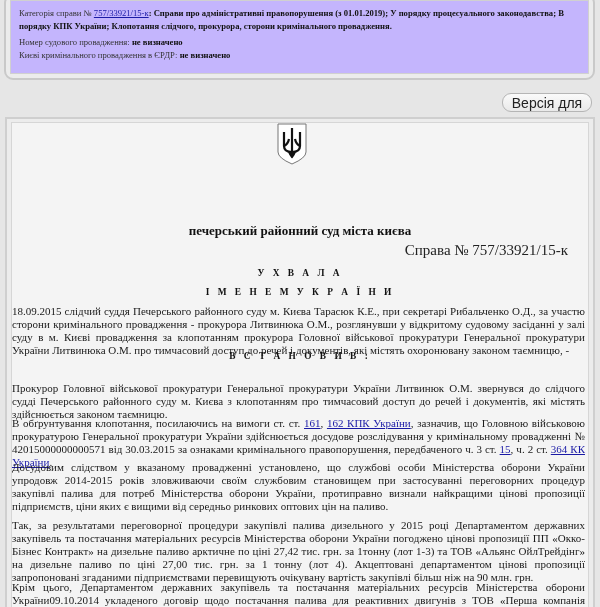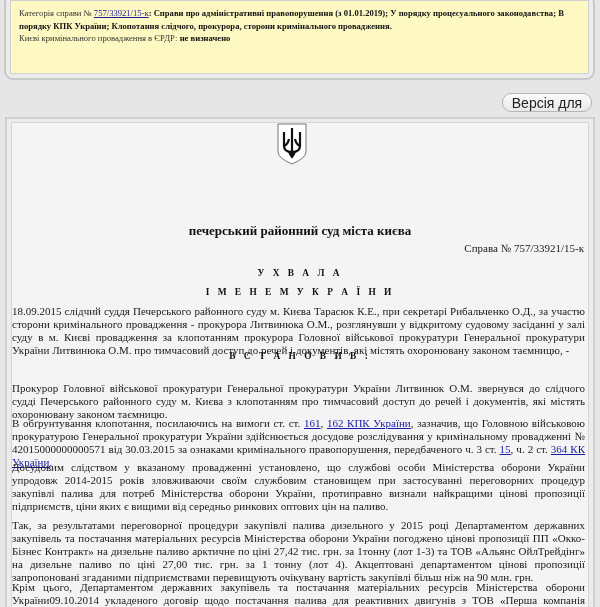--- a/index.html
+++ b/index.html
@@ -11,21 +11,21 @@
       position: relative;
     }
     a { color: #1a1aa6; text-decoration: underline; }
     .info-box {
       position: absolute; left: 4px; top: -6px; width: 591px; height: 86px;
       background: #ececec; border: 2px solid #c9c9c9; border-radius: 9px;
       box-sizing: border-box;
     }
     .info-inner {
       position: absolute; left: 4px; top: 4px; right: 4px; bottom: 4px;
-      background: #fef9c3; border: 1px solid #d0d0d0;
+      background: #c4b5fd; border: 1px solid #d0d0d0;
       padding: 6px 8px 0 8px; box-sizing: border-box;
       font-size: 8.6px; line-height: 12.5px;
     }
     .info-inner .row { margin: 0; }
     .info-inner .gap { margin-top: 4px; }
     .lbl { color: #333; }
     b { font-weight: bold; color: #111; }
     .print-btn {
       position: absolute; left: 502px; top: 93px; width: 90px; height: 19px;
       border: 1px solid #b5b5b5; border-radius: 9px;
@@ -44,39 +44,43 @@
       box-sizing: border-box;
     }
     .coat {
       position: absolute; left: 276px; top: 122px; width: 32px; height: 44px;
     }
     .court {
       position: absolute; left: 0; width: 600px; top: 223px; text-align: center;
       font-weight: bold; font-size: 13px;
     }
     .case-no {
-      position: absolute; right: 16px; top: 242px; font-size: 11px; color: #222;
+      position: absolute; right: 32px; top: 242px; font-size: 15px; color: #222;
     }
     .heading {
       position: absolute; left: 0; width: 600px; text-align: center;
       font-weight: bold; font-size: 9.4px; letter-spacing: 3px;
     }
     .para {
       position: absolute; left: 12px; width: 573px;
       font-size: 11px; line-height: 13px; text-align: justify; color: #1a1a1a;
     }
   </style>
 </head>
 <body>
 
 <div class="info-box">
   <div class="info-inner">
     <div class="row">
       <span class="lbl">Категорія справи №</span>
       <a href="#">757/33921/15-к</a><b>: Справи про адміністративні правопорушення (з 01.01.2019); У порядку процесуального законодавства; В порядку КПК України; Клопотання слідчого, прокурора, сторони кримінального провадження.</b>
+    </div>
+    <div class="row gap">
+      <span class="lbl">Номер судового провадження:</span>
+      <b>не визначено</b>
     </div>
     <div class="row">
       <span class="lbl">Києві кримінального провадження в ЄРДР:</span>
       <b>не визначено</b>
     </div>
   </div>
 </div>
 
 <div class="print-btn">Версія для друку</div>
 
@@ -99,21 +103,21 @@
 <div class="court">печерський районний суд міста києва</div>
 <div class="case-no">Справа № 757/33921/15-к</div>
 
 <div class="heading" style="top:268px;">У Х В А Л А</div>
 <div class="heading" style="top:287px;">І М Е Н Е М  У К Р А Ї Н И</div>
 
 <div class="para" style="top:305px;">18.09.2015 слідчий суддя Печерського районного суду м. Києва Тарасюк К.Е., при секретарі Рибальченко О.Д., за участю сторони кримінального провадження - прокурора Литвинюка О.М., розглянувши у відкритому судовому засіданні у залі суду в м. Києві провадження за клопотанням прокурора Головної військової прокуратури Генеральної прокуратури України Литвинюка О.М. про тимчасовий доступ до речей і документів, які містять охоронювану законом таємницю, -</div>
 
 <div class="heading" style="top:351px;">В С Т А Н О В И В :</div>
 
-<div class="para" style="top:382px;">Прокурор Головної військової прокуратури Генеральної прокуратури України Литвинюк О.М. звернувся до слідчого судді Печерського районного суду м. Києва з клопотанням про тимчасовий доступ до речей і документів, які містять охоронювану законом таємницю.</div>
+<div class="para" style="top:382px;">Прокурор Головної військової прокуратури Генеральної прокуратури України Литвинюк О.М. звернувся до слідчого судді Печерського районного суду м. Києва з клопотанням про тимчасовий доступ до речей і документів, які містять здійснюється законом таємницю.</div>
 
 <div class="para" style="top:417px;">
   <span>В обґрунтування клопотання, посилаючись на вимоги ст. ст. </span><a href="#">161</a><span>, </span><a href="#">162 КПК України</a><span>, зазначив, що Головною військовою прокуратурою Генеральної прокуратури України здійснюється досудове розслідування у кримінальному провадженні № 42015000000000571 від 30.03.2015 за ознаками кримінального правопорушення, передбаченого ч. 3 ст. </span><a href="#">15</a><span>, ч. 2 ст. </span><a href="#">364 КК України</a><span>.</span>
 </div>
 
 <div class="para" style="top:461px;">Досудовим слідством у вказаному провадженні установлено, що службові особи Міністерства оборони України упродовж 2014-2015 років зловживаючи своїм службовим становищем при застосуванні переговорних процедур закупівлі палива для потреб Міністерства оборони України, протиправно визнали найкращими цінові пропозиції підприємств, ціни яких є вищими від середньо ринкових оптових цін на паливо.</div>
 
 <div class="para" style="top:519px;">Так, за результатами переговорної процедури закупівлі палива дизельного у 2015 році Департаментом державних закупівель та постачання матеріальних ресурсів Міністерства оборони України погоджено цінові пропозиції ПП «Окко-Бізнес Контракт» на дизельне паливо арктичне по ціні 27,42 тис. грн. за 1тонну (лот 1-3) та ТОВ «Альянс ОйлТрейдінг» на дизельне паливо по ціні 27,00 тис. грн. за 1 тонну (лот 4). Акцептовані департаментом цінові пропозиції запропоновані згаданими підприємствами перевищують очікувану вартість закупівлі більш ніж на 90 млн. грн.</div>
 
 <div class="para" style="top:581px;">Крім цього, Департаментом державних закупівель та постачання матеріальних ресурсів Міністерства оборони України09.10.2014 укладеного договір щодо постачання палива для реактивних двигунів з ТОВ «Перша компанія Максимум». Вищезгадане паливо ТОВ</div>

